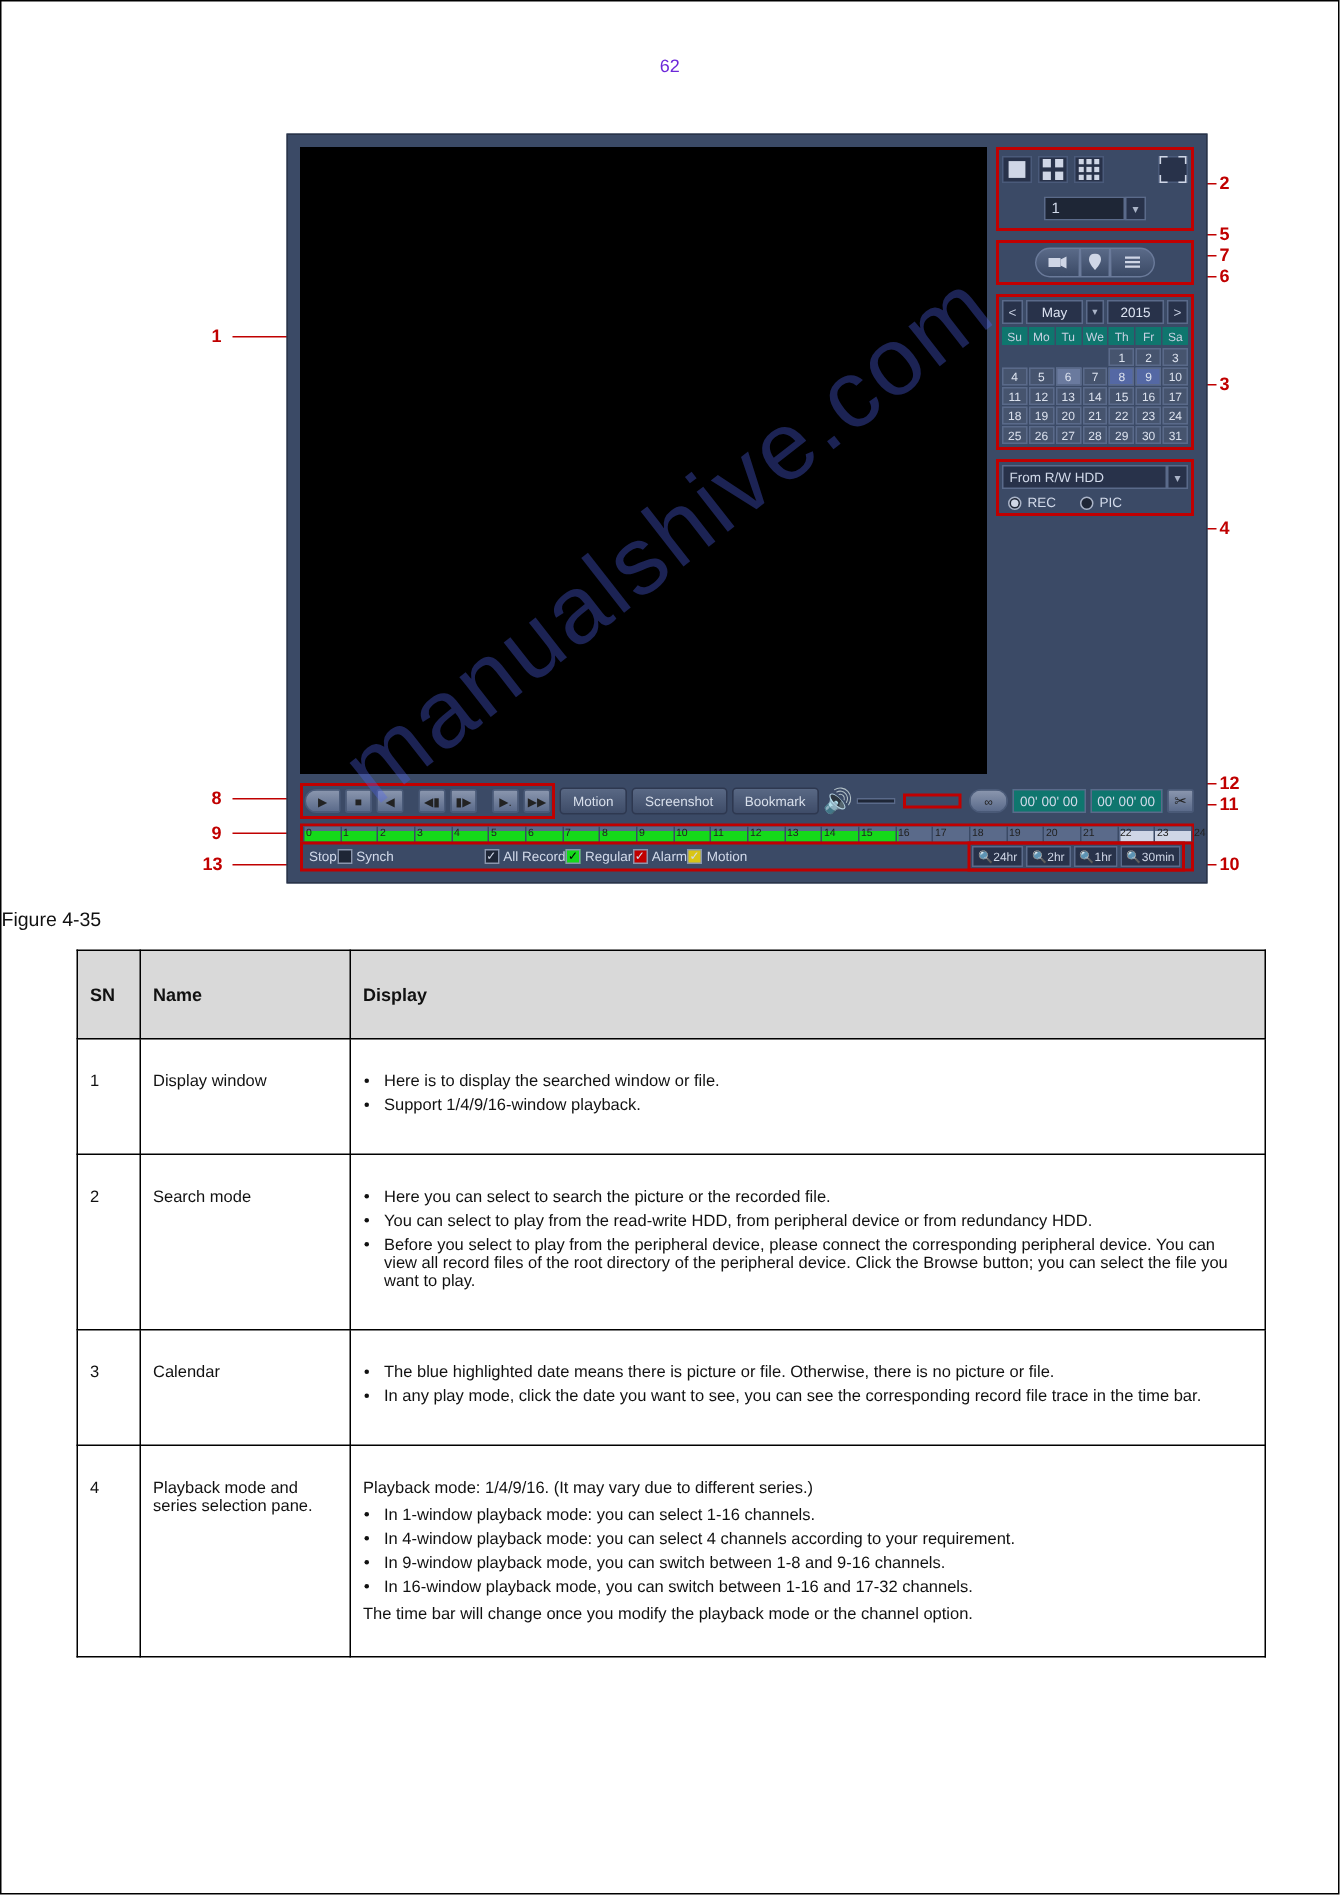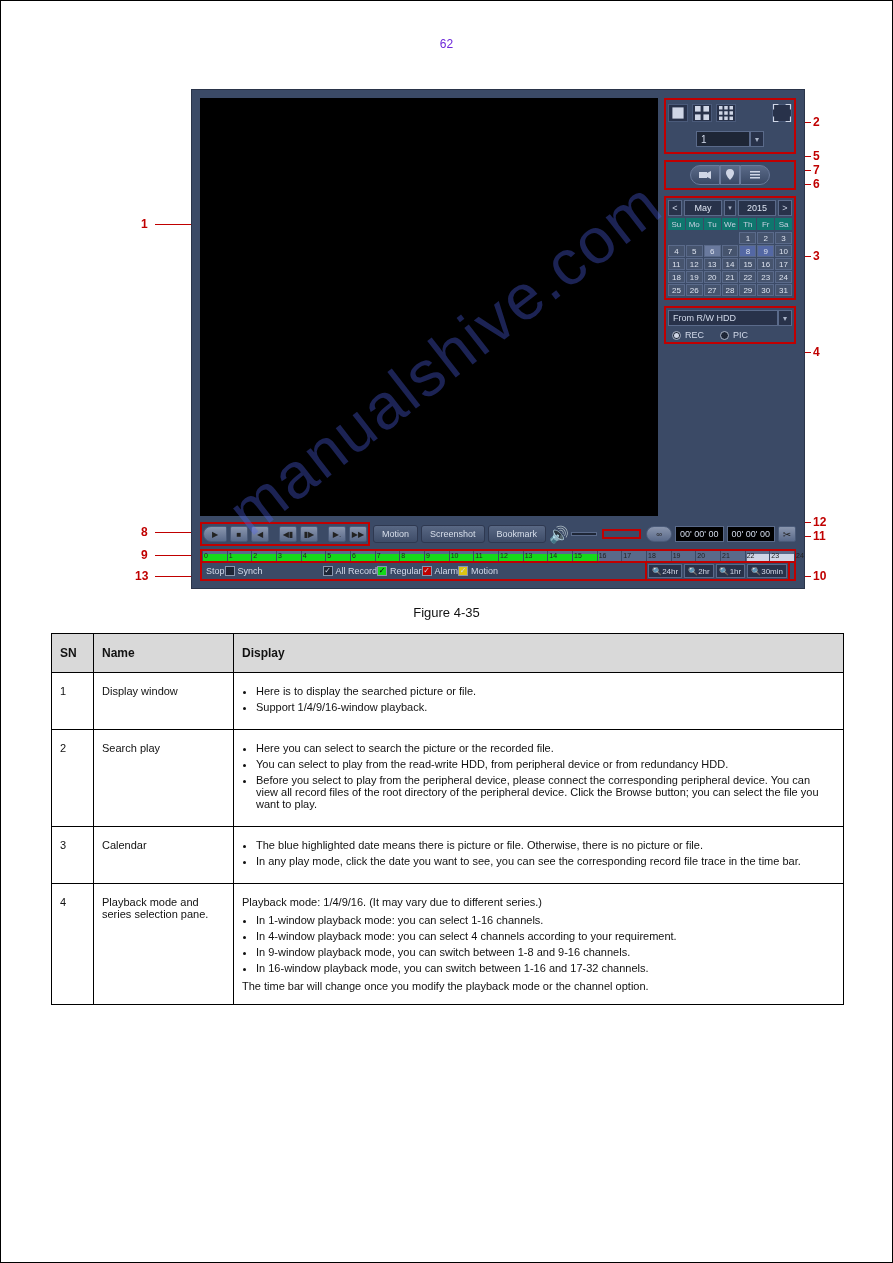--- a/index.html
+++ b/index.html
@@ -45,21 +45,21 @@
   .radio .dot.on:after{content:"";position:absolute;top:1px;left:1px;width:5px;height:5px;border-radius:50%;background:#cfd6e6;}
   
   .controls{position:absolute;left:8px;right:8px;top:432px;height:24px;display:flex;align-items:center;gap:3px;}
   .ctrl-group{border:2px solid #c00000;padding:1px;display:flex;align-items:center;gap:3px;height:24px;}
   .ctrl-btn{width:18px;height:16px;background:linear-gradient(#8a96ae,#5a6a8a);border:1px solid #4a5a78;border-radius:2px;display:flex;align-items:center;justify-content:center;color:#222;font-size:8px;}
   .ctrl-big{width:24px;}
   .ctrl-arc{border-top-left-radius:10px;border-bottom-left-radius:10px;}
   .seg-btn{height:18px;padding:0 8px;background:linear-gradient(#596884,#3e4c68);border:1px solid #2e3850;border-radius:3px;color:#d8dfeb;font-size:9px;display:flex;align-items:center;}
   .spk-row{display:flex;align-items:center;gap:2px;}
   .axis-icon{width:26px;height:16px;background:linear-gradient(#8a96ae,#5a6a8a);border:1px solid #4a5a78;border-radius:8px;color:#222;font-size:8px;display:flex;align-items:center;justify-content:center;}
-  .time-box{height:16px;padding:0 4px;background:#000000;border:1px solid #5a6a8a;color:#d2daea;font-size:9px;display:flex;align-items:center;}
+  .time-box{height:16px;padding:0 4px;background:#0f766e;border:1px solid #5a6a8a;color:#d2daea;font-size:9px;display:flex;align-items:center;}
   .clip-btn{width:18px;height:16px;background:linear-gradient(#8a96ae,#5a6a8a);border:1px solid #4a5a78;border-radius:2px;display:flex;align-items:center;justify-content:center;color:#222;font-size:10px;}
   
   .tl-wrap{position:absolute;left:8px;right:8px;top:459px;height:18px;border:2px solid #c00000;}
   .timeline{position:absolute;top:0;left:0;right:0;height:14px;background:#5a6a8a;}
   .timeline .rec{position:absolute;top:3px;height:8px;background:#15d91a;}
   .tl-ticks{position:absolute;top:0;left:0;right:0;height:14px;}
   .tl-tick{position:absolute;top:0;width:1px;height:14px;background:#3b4a66;}
   .tl-tick span{position:absolute;top:1px;left:2px;font-size:7px;color:#222;}
   .tl-end{position:absolute;top:3px;height:8px;right:0;background:#cfd6e6;}
   
@@ -71,24 +71,24 @@
   .chk .box.rd{background:#c00000;}
   .chk .box.ye{background:#d9c515;}
   .zoom-grp{margin-left:auto;display:flex;gap:2px;border:2px solid #c00000;padding:1px;}
   .zoom-btn{height:14px;padding:0 3px;background:#28324a;border:1px solid #5a6a8a;color:#cfd6e6;font-size:8px;display:flex;align-items:center;}
   
   .ann{position:absolute;font-size:12px;color:#c00000;font-weight:600;}
   .ann .line{position:absolute;background:#c00000;height:1px;}
   
   .wm{position:absolute;top:320px;left:180px;font-size:64px;color:rgba(80,100,240,0.35);transform:rotate(-38deg);letter-spacing:2px;pointer-events:none;}
   
-  .figcap{position:absolute;top:604px;left:0;right:0;text-align:center;font-size:13px;color:#111;}
+  .figcap{position:absolute;top:604px;left:0;right:0;font-size:13px;color:#111;}
   
   .ref-table{position:absolute;top:632px;left:50px;width:793px;border-collapse:collapse;font-size:11px;color:#111;}
-  .ref-table th,.ref-table td{border:1px solid #000;padding:12px 8px;vertical-align:top;text-align:left;}
+  .ref-table th,.ref-table td{border:1px solid #000;padding:22px 8px;vertical-align:top;text-align:left;}
   .ref-table thead th{background:#d9d9d9;font-weight:700;font-size:12px;}
   .ref-table td ul{padding-left:14px;margin:0;}
   .ref-table td li{margin-bottom:4px;}
 </style>
 </head>
 <body>
 
 <div class="doc">
   <div class="page-num">62</div>
 
@@ -408,28 +408,28 @@
         <th style="width:140px;">Name</th>
         <th>Display</th>
       </tr>
     </thead>
     <tbody id="ref-body">
         <tr>
           <td>1</td>
           <td>Display window</td>
           <td>
             <ul>
-              <li>Here is to display the searched picture or file.</li>
+              <li>Here is to display the searched window or file.</li>
               <li>Support 1/4/9/16-window playback.</li>
             </ul>
           </td>
         </tr>
         <tr>
           <td>2</td>
-          <td>Search play</td>
+          <td>Search mode</td>
           <td>
             <ul>
               <li>Here you can select to search the picture or the recorded file.</li>
               <li>You can select to play from the read-write HDD, from peripheral device or from redundancy HDD.</li>
               <li>Before you select to play from the peripheral device, please connect the corresponding peripheral device. You can view all record files of the root directory of the peripheral device. Click the Browse button; you can select the file you want to play.</li>
             </ul>
           </td>
         </tr>
         <tr>
           <td>3</td>

